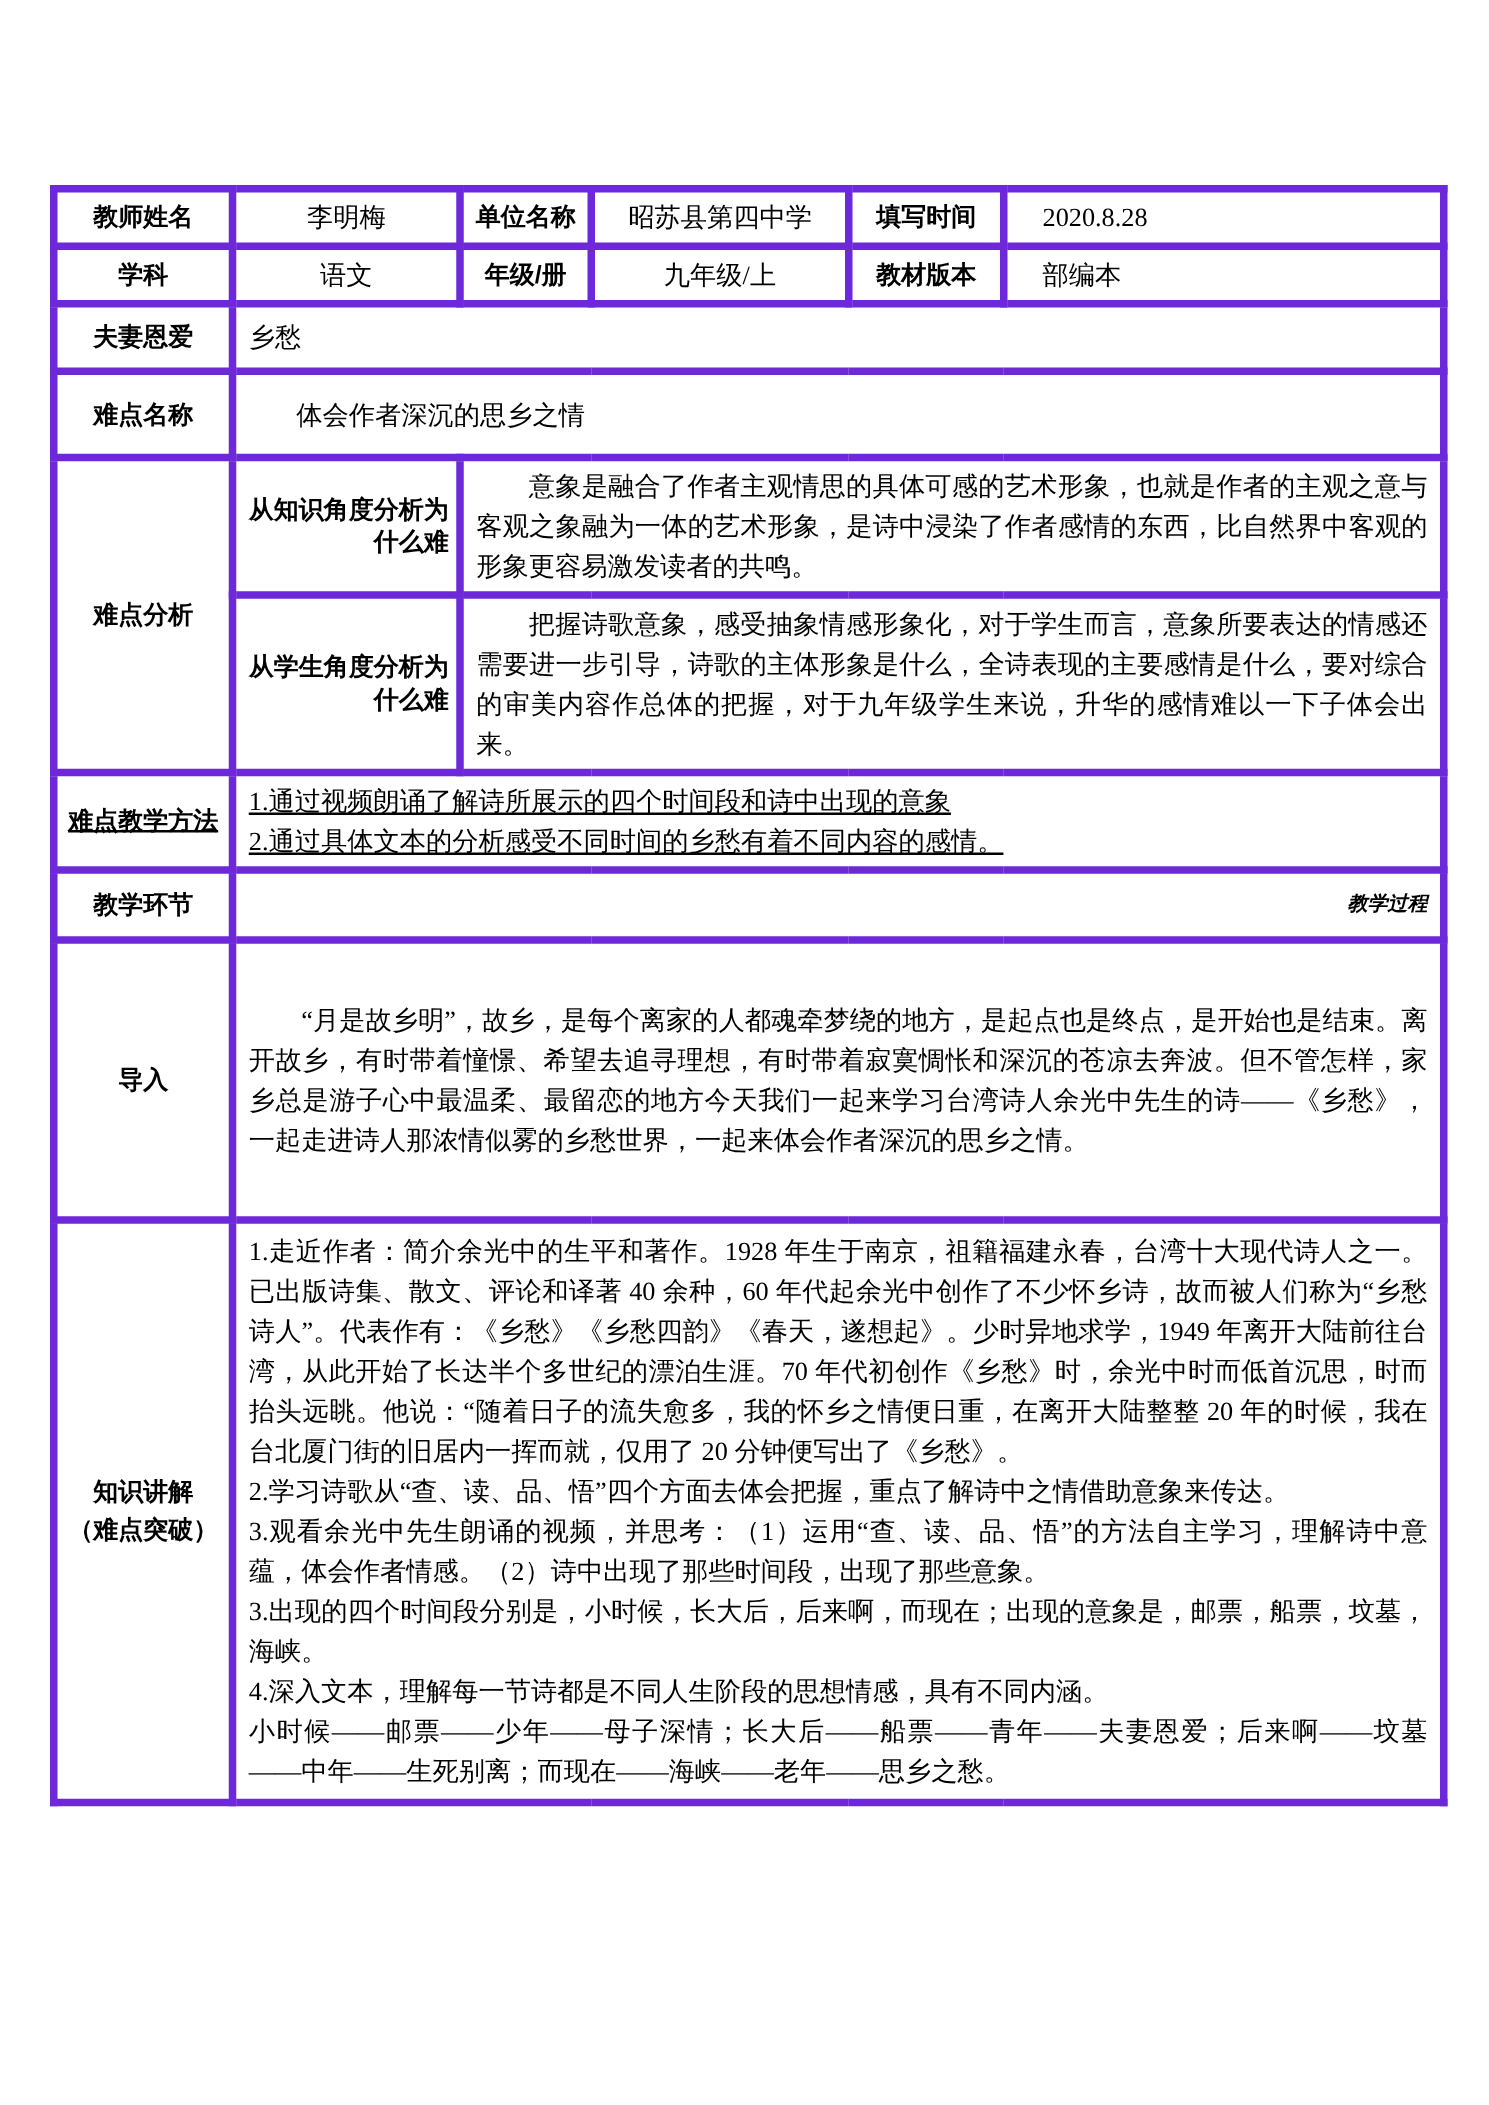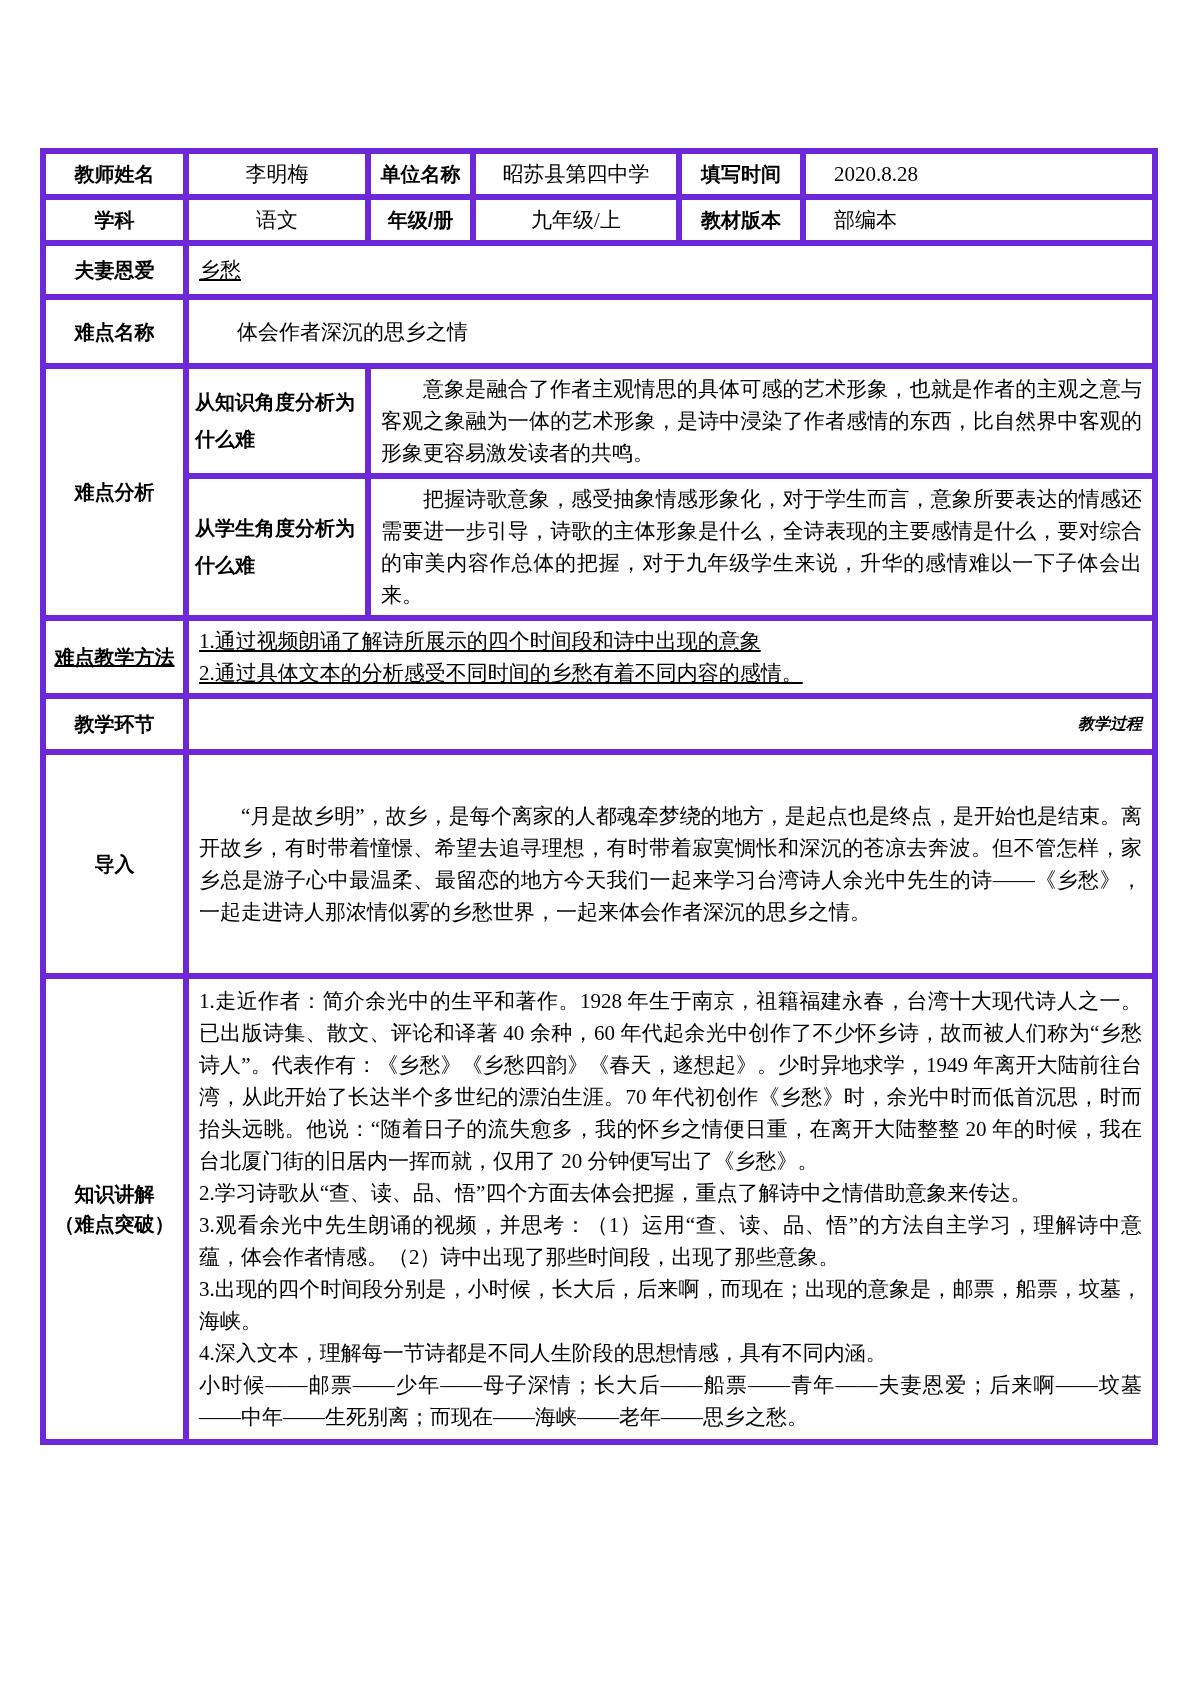--- a/index.html
+++ b/index.html
@@ -21,26 +21,26 @@
   }
   .hlabel{
     font-family:"Liberation Sans","DejaVu Sans",sans-serif;
     font-weight:bold;text-align:center;font-size:20px;line-height:28px;
     padding:2px 4px;
   }
   .hvalue{text-align:center;}
   .hvalue-left{text-align:left;padding-left:28px;}
   .sublabel{
     font-family:"Liberation Sans","DejaVu Sans",sans-serif;
-    font-weight:bold;text-align:left;font-size:20px;line-height:37px;
+    font-weight:bold;text-align:right;font-size:20px;line-height:26px;
     padding:2px 6px;
   }
   .para{text-align:justify;}
   .indent{text-indent:2em;}
-  .topic-value{text-decoration:underline;}
+  .topic-value{}
   .dname-value{padding-left:48px;}
   .method-cell div{text-align:left;}
   .process-title{
     font-family:"Liberation Sans","DejaVu Sans",sans-serif;
     font-weight:bold;text-align:right;font-size:16px;font-style:italic;
   }
   .kx-cell{vertical-align:top;padding:6px 10px;}
   .kx-cell p{margin:0;text-align:justify;word-break:break-all;}
   .label-2line div{line-height:30px;}
 </style>

